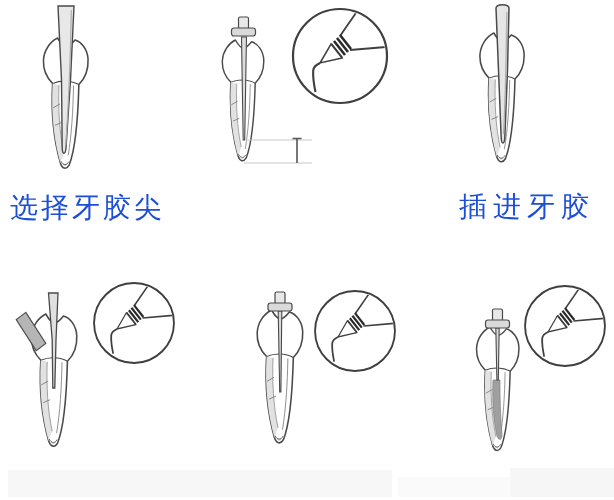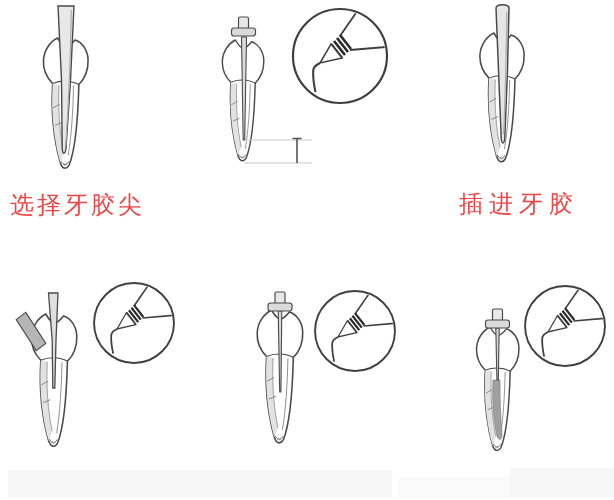--- a/index.html
+++ b/index.html
@@ -3,21 +3,21 @@
 <meta charset="utf-8">
 <style>
   html,body { margin:0; padding:0; background:#ffffff; }
   .canvas {
     position:relative; width:614px; height:500px;
     background:#ffffff; overflow:hidden;
     font-family:"Liberation Sans", sans-serif;
   }
   .panel { position:absolute; }
   .step-label {
-    position:absolute; font-size:24px; color:#ef4444;
+    position:absolute; font-size:28px; color:#1d4ed8;
     letter-spacing:3px; white-space:nowrap; font-weight:400;
   }
   .ls-wide { letter-spacing:6px; }
   .ghost { position:absolute; }
 </style>
 </head>
 <body>
 
 <div class="canvas">
 

